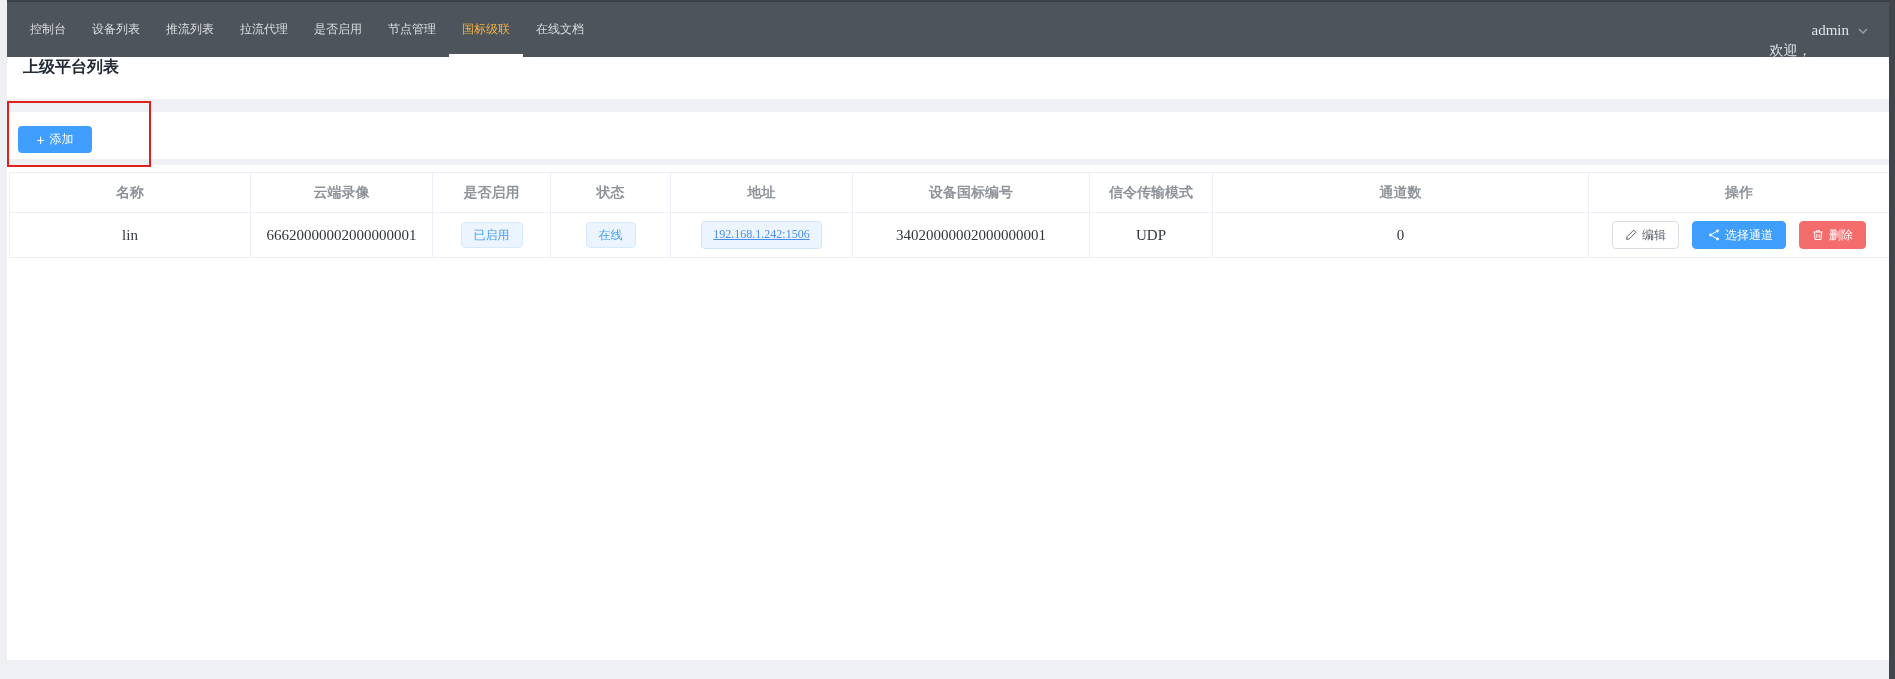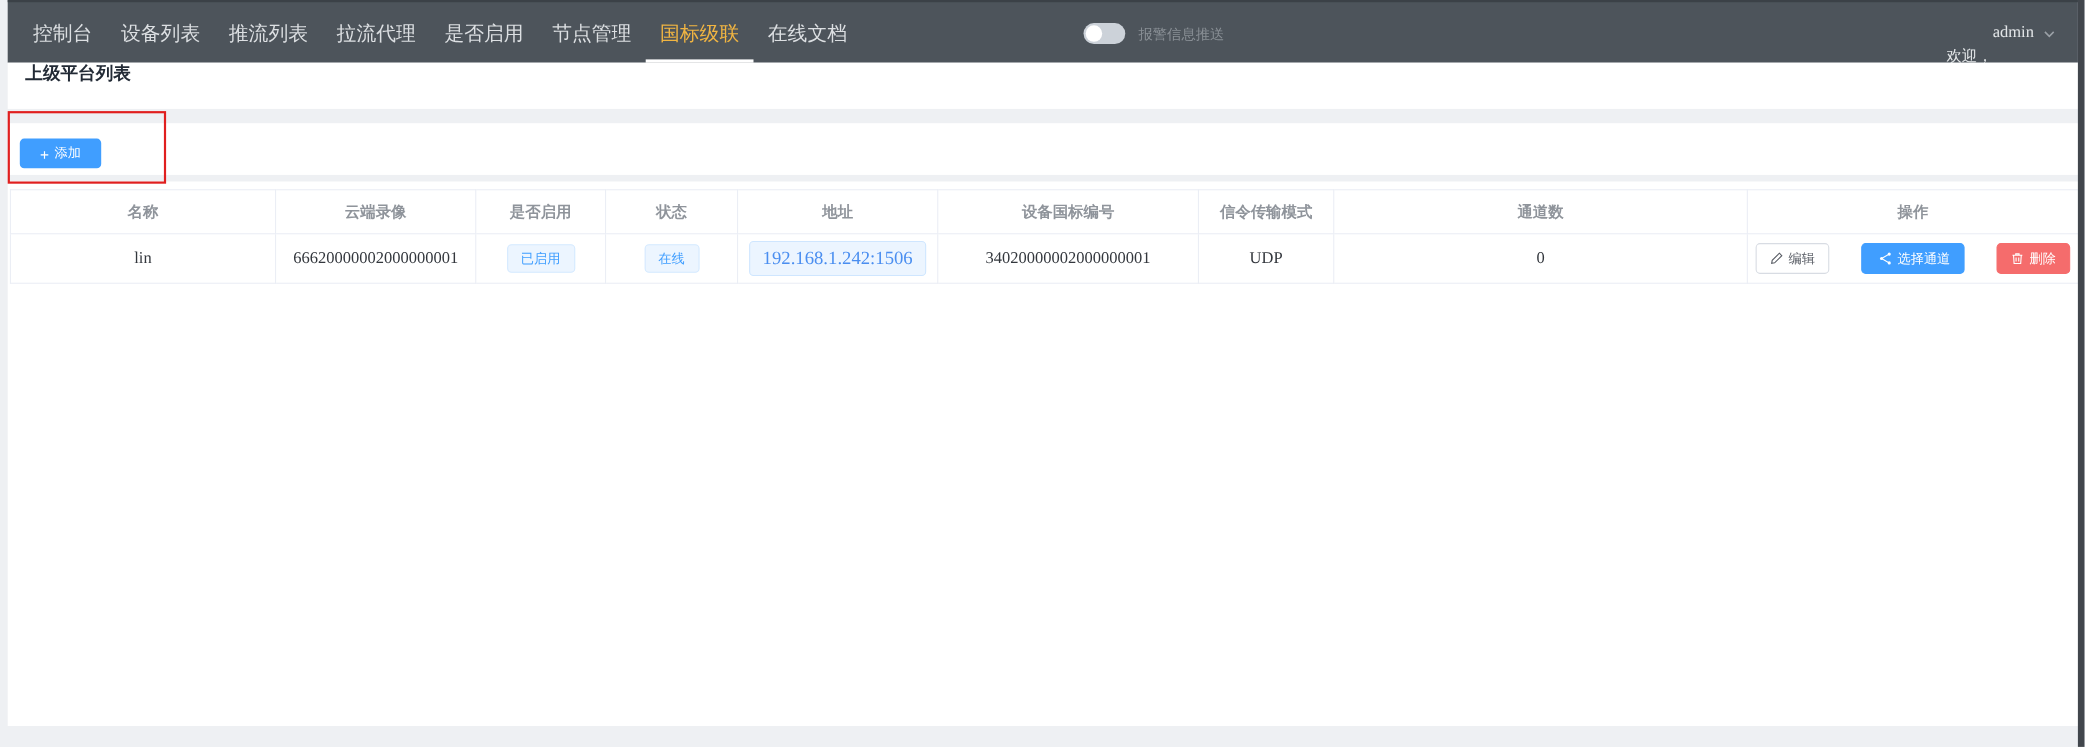--- a/index.html
+++ b/index.html
@@ -8,21 +8,21 @@
   .serif { font-family:"Liberation Serif","DejaVu Serif",serif; }
 
   .page { position:relative; width:1895px; height:679px; background:#eef0f3; }
   .edge-right { position:absolute; right:0; top:0; width:6px; height:679px; background:#41464c; z-index:50; }
 
   
   .navbar { position:absolute; left:7px; top:0; width:1882px; height:57px;
             background:#4d545b; border-top:2px solid #3b4147; display:flex; align-items:center; }
   .nav-list { display:flex; list-style:none; height:100%; padding-left:10px; align-items:stretch; }
   .nav-item { position:relative; display:flex; align-items:center; padding:0 13px;
-              color:#dcdfe2; font-size:18px; cursor:pointer; white-space:nowrap; }
+              color:#dcdfe2; font-size:12px; cursor:pointer; white-space:nowrap; }
   .nav-item.active { color:#f1b542; }
   .nav-item.active::after { content:""; position:absolute; left:0; right:0; bottom:0; height:3px; background:#ffffff; }
 
   .alarm-group { position:absolute; left:978px; top:0; height:57px; display:flex; align-items:center; }
   .switch { width:38px; height:19px; border-radius:10px; background:#ccd2d9; position:relative; cursor:pointer; }
   .switch .knob { position:absolute; left:2px; top:2px; width:15px; height:15px; border-radius:50%; background:#ffffff; }
   .alarm-label { margin-left:12px; font-size:13px; color:#8a9096; }
 
   .welcome { position:absolute; right:20px; top:0; height:57px; display:flex; align-items:center; cursor:pointer; }
   .welcome-text { font-size:14px; color:#e3e6e8;margin-top:41px; }
@@ -48,24 +48,24 @@
   
   .table-panel { position:absolute; left:7px; top:165px; width:1882px; height:495px; background:#ffffff; }
   table.grid { border-collapse:collapse; table-layout:fixed; width:1880px; margin:7px 0 0 2px; }
   table.grid th, table.grid td { border:1px solid #ebeef5; text-align:center; vertical-align:middle; overflow:hidden; }
   table.grid th { height:40px; font-size:14px; font-weight:600; color:#8f949b; background:#ffffff; }
   table.grid td { height:45px; font-size:14px; color:#3c4046; }
   .num { font-size:15px; color:#33373d; }
 
   .tag-blue { display:inline-block; padding:6px 12px; font-size:12px; color:#409eff;
               background:#ecf5ff; border:1px solid #d4e9ff; border-radius:4px; line-height:1; }
-  .tag-addr { display:inline-block; padding:6px 11px; font-size:17px; color:#4a8ef0;
-              background:#ecf5ff; border:1px solid #cfe6ff; border-radius:4px; line-height:1.1; }
+  .tag-addr { display:inline-block; padding:6px 11px; font-size:12px; color:#4a8ef0;
+              background:#ecf5ff; border:1px solid #cfe6ff; border-radius:4px; line-height:1.1;text-decoration:underline; }
 
-  .actions { display:flex; align-items:center; justify-content:center; gap:29px; }
+  .actions { display:flex; align-items:center; justify-content:center; gap:13px; }
   .btn { height:28px; border-radius:4px; font-size:12px; cursor:pointer; display:inline-flex;
          align-items:center; justify-content:center; gap:5px; padding:0 12px; font-family:inherit; }
   .btn-edit { background:#ffffff; border:1px solid #d8dce3; color:#5a5e66; }
   .btn-select { background:#409eff; border:1px solid #409eff; color:#ffffff;padding-left:15px; }
   .btn-delete { background:#f56c6c; border:1px solid #f56c6c; color:#ffffff; }
   .icn { display:inline-flex; }
   .icn svg { display:block; }
 </style>
 </head>
 <body>
@@ -78,26 +78,20 @@
       <li class="nav-item">控制台</li>
       <li class="nav-item">设备列表</li>
       <li class="nav-item">推流列表</li>
       <li class="nav-item">拉流代理</li>
       <li class="nav-item">是否启用</li>
       <li class="nav-item">节点管理</li>
       <li class="nav-item active">国标级联</li>
       <li class="nav-item">在线文档</li>
     </ul>
 
-    <div class="alarm-group">
-      <div class="switch">
-        <div class="knob"></div>
-      </div>
-      <span class="alarm-label">报警信息推送</span>
-    </div>
 
     <div class="welcome">
       <span class="welcome-text">欢迎，</span>
       <span class="welcome-user serif">admin</span>
       <span class="chev">
         <svg width="12" height="12" viewBox="0 0 12 12">
             <path d="M2 4l4 4 4-4" fill="none" stroke="#9aa0a6" stroke-width="1.4"></path>
           </svg>
       </span>
     </div>

